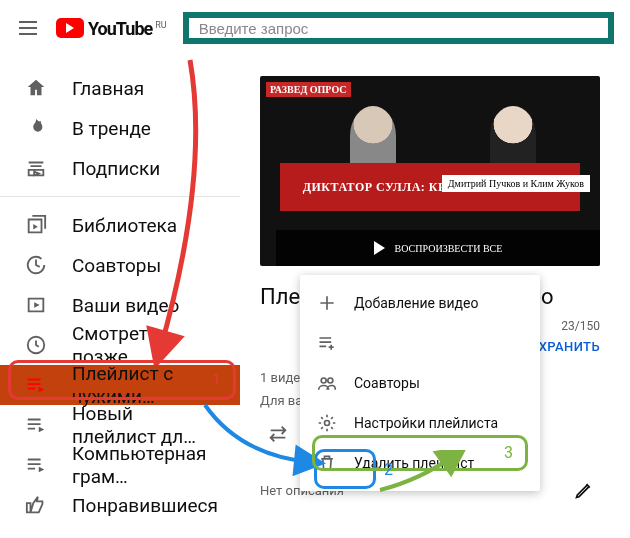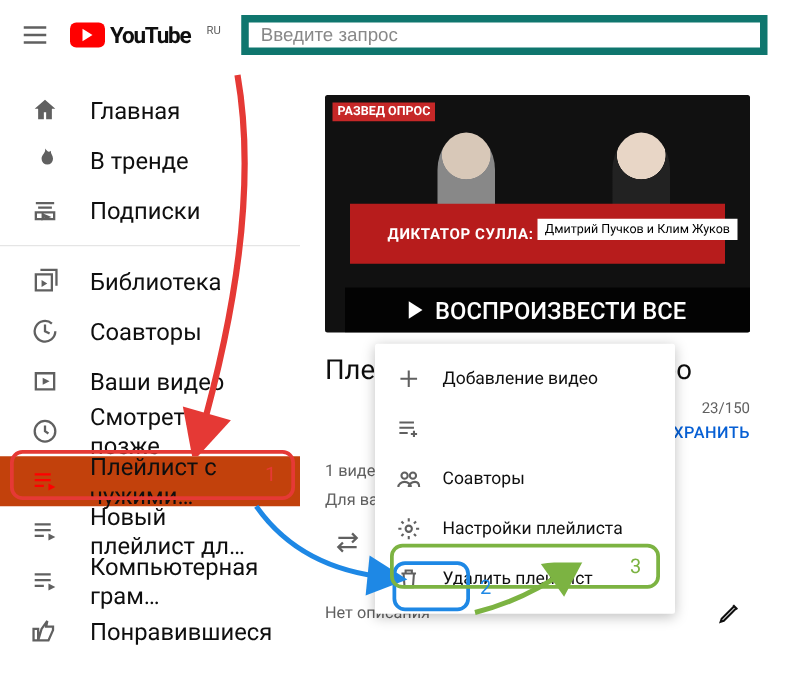--- a/index.html
+++ b/index.html
@@ -5,43 +5,43 @@
   * { box-sizing: border-box; margin: 0; padding: 0; }
   body { font-family: Roboto, Arial, sans-serif; font-size: 14px; color: #0f0f0f; background: #fff; width: 630px; height: 538px; overflow: hidden; position: relative; }
 
   
   .header { display: flex; align-items: center; height: 56px; padding: 0 16px; gap: 16px; }
   .menu-btn { width: 24px; height: 24px; cursor: pointer; }
   .logo { display:flex; align-items:center; gap:2px; }
   .logo .play { width:28px; height:20px; background:#f00; border-radius:5px; position:relative; }
   .logo .play::after { content:""; position:absolute; left:10px; top:5px; border-left:8px solid #fff; border-top:5px solid transparent; border-bottom:5px solid transparent;}
   .logo .word { font-weight:700; font-size:18px; letter-spacing:-1px; margin-left:2px;}
-  .logo .cc { font-size:9px; color:#606060; margin-left:11px; align-self:flex-start; margin-top:2px;}
+  .logo .cc { font-size:9px; color:#606060; margin-left:1px; align-self:flex-start; margin-top:2px;}
   .search { flex:1; }
   .search input { width:100%; height:32px; border:6px solid #0f766e; padding:0 10px; font-size:15px; color:#111; }
   .search input::placeholder{color:#888;}
 
   .body { display:flex; }
 
   
   .sidebar { width: 240px; padding-top: 4px; }
   .side-section { padding: 8px 0; border-bottom:1px solid #e5e5e5;}
   .side-item { display:flex; align-items:center; height:40px; padding:0 24px; gap:24px; cursor:pointer; font-size:19px; color:#0f0f0f;}
   .side-item .icon { width:24px; height:24px; color:#606060; display:flex; align-items:center; justify-content:center; flex-shrink:0;}
   .side-item.active { background:#c2410c; }
   .side-item.active .icon{color:#f00;}
 
   
   .main { flex:1; padding: 20px 0 0 20px; position:relative; }
 
-  .thumb { width: 340px; height: 190px; background:#111; position:relative; border-radius:2px; overflow:hidden;}
+  .thumb { width: 340px; height: 190px; background:#111; position:relative; border-radius:2px; overflow:hidden;font-family:Liberation Serif, serif;}
   .thumb .badge { position:absolute; top:6px; left:6px; background:#c62828; color:#fff; font-size:10px; font-weight:700; padding:2px 4px;}
   .thumb .table { position:absolute; bottom:55px; left:20px; right:20px; height:48px; background:#b71c1c; display:flex; align-items:center; justify-content:center; color:#fff; font-weight:700; font-size:12px; letter-spacing:0.5px;}
   .thumb .namecard { position:absolute; right:10px; bottom:74px; background:#fff; color:#000; font-size:10px; padding:3px 6px;}
-  .thumb .playall { position:absolute; left:16px; right:0; bottom:0; height:36px; background:rgba(0,0,0,0.8); color:#fff; font-weight:500; font-size:19px; display:flex; align-items:center; justify-content:center; gap:10px;}
+  .thumb .playall { position:absolute; left:16px; right:0; bottom:0; height:36px; background:rgba(0,0,0,0.8); color:#fff; font-weight:500; font-size:10px; display:flex; align-items:center; justify-content:center; gap:10px;}
   .thumb .playall .tri { width:0; height:0; border-left:11px solid #fff; border-top:7px solid transparent; border-bottom:7px solid transparent;}
   .person { width:46px; height:60px; position:absolute; bottom:100px; border-radius:50% 50% 0 0;}
   .p1{ left:90px; background: radial-gradient(circle at 50% 30%, #d8c8b8 0 40%, #888 41% 100%);}
   .p2{ left:230px; background: radial-gradient(circle at 50% 30%, #e8d6c6 0 40%, #222 41% 100%);}
 
   .title { font-size:22px; font-weight:400; margin-top:18px; color:#0d0d0d;}
   .meta1 { font-size:12px; color:#606060; margin-top:10px; text-align:right; padding-right:30px;}
   .save-btn { color:#065fd4; font-size:13px; font-weight:500; letter-spacing:0.4px; margin-top:6px; text-align:right; padding-right:30px;}
   .meta2 { font-size:13px; color:#606060; margin-top:16px;}
   .meta3 { font-size:13px; color:#606060; margin-top:8px;}

